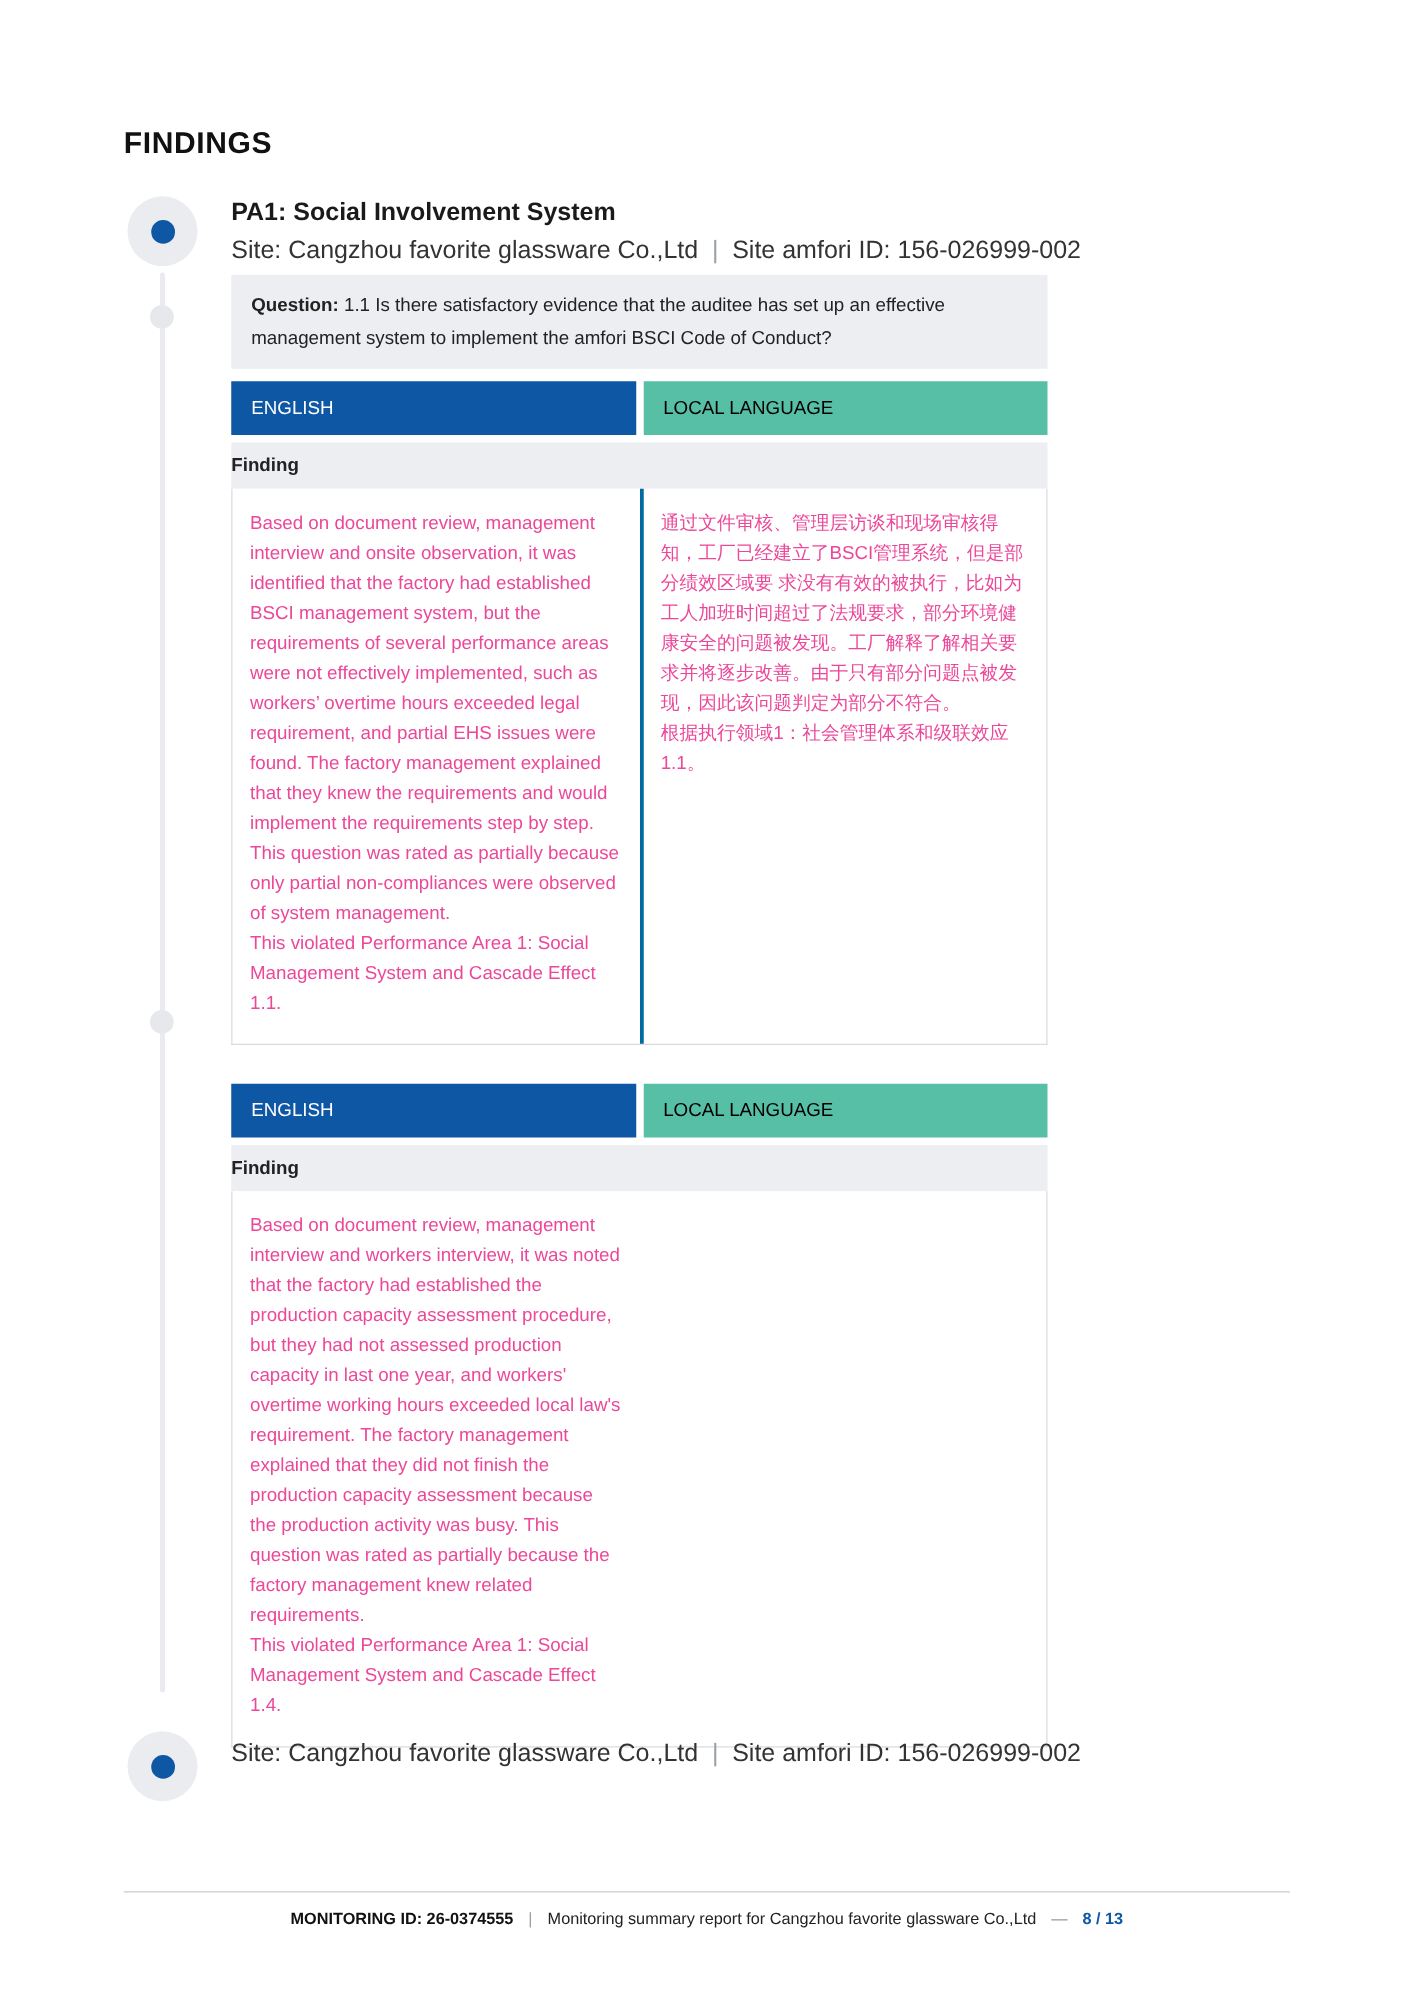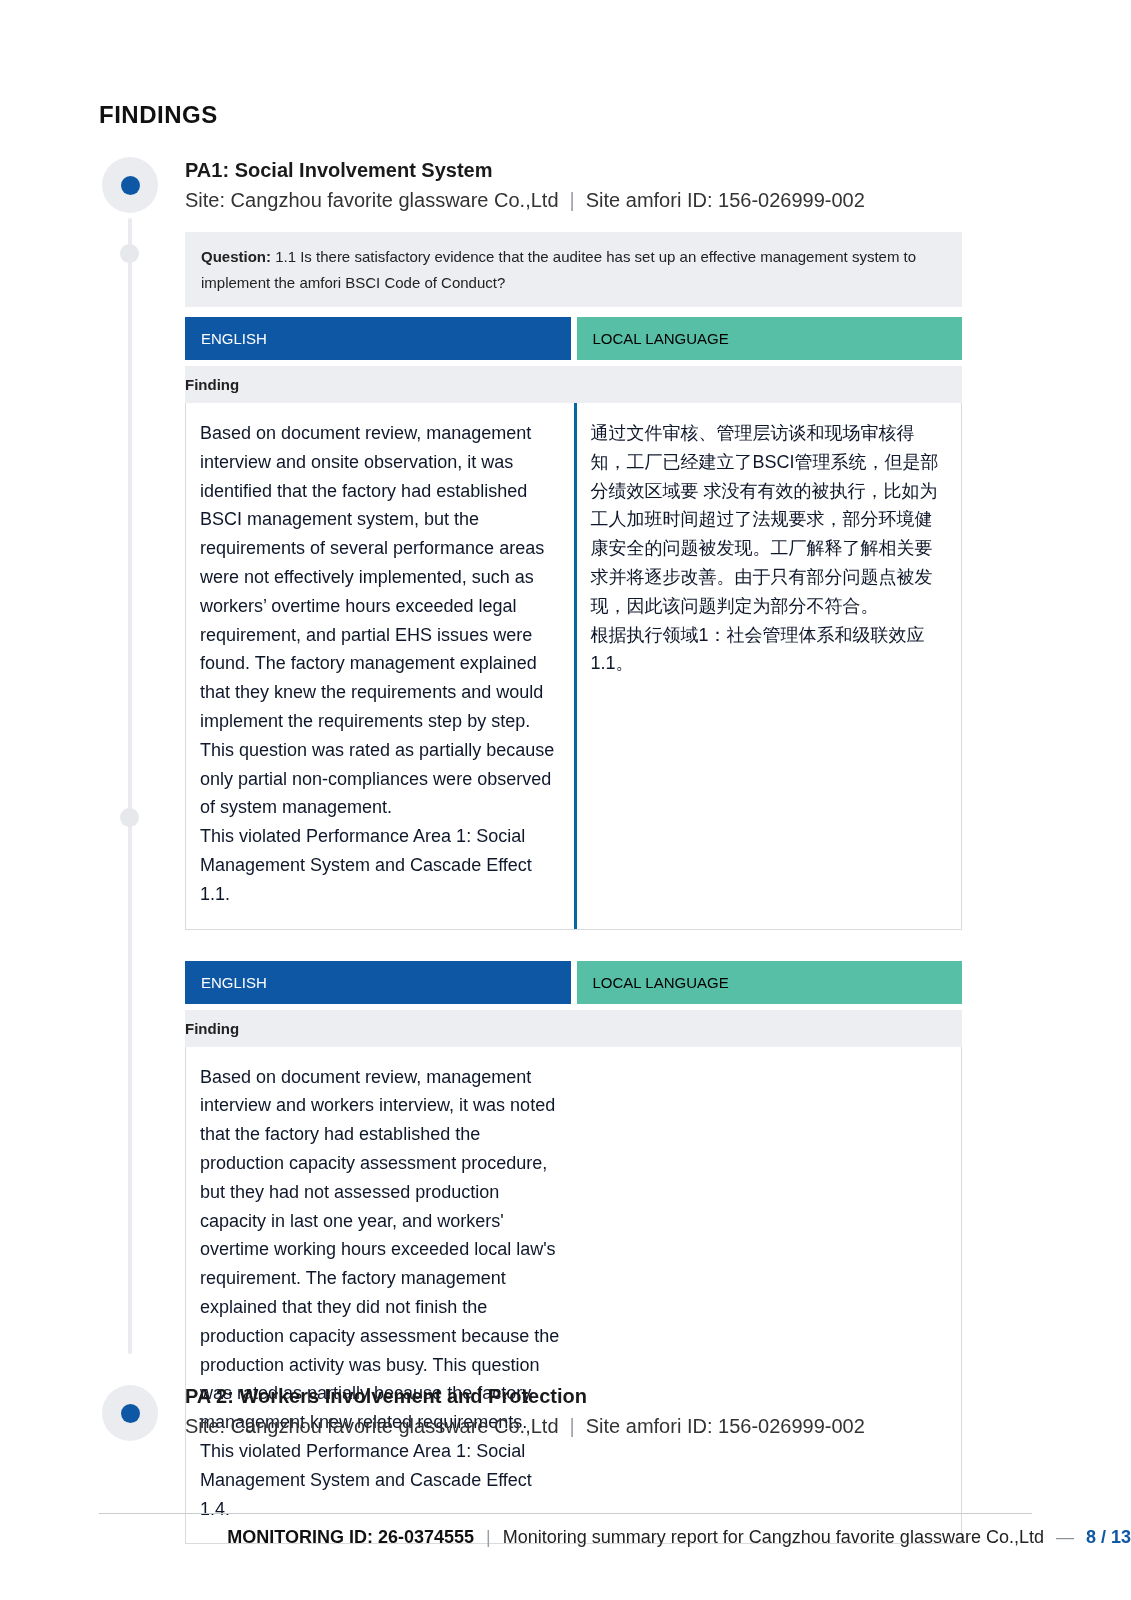--- a/index.html
+++ b/index.html
@@ -56,21 +56,21 @@
   .node-q1 { top:244px; }
   .node-q2 { top:808px; }
 
   
   .pa-header { margin:30px 0 0 185px; }
   .pa-title { margin:0; font-size:20px; font-weight:bold; color:#1a1a1a; }
   .site-line { margin-top:7px; font-size:20px; color:#333333; }
   .site-sep { color:#9aa0a6; margin:0 11px; }
 
   
-  .card { margin:20px 0 0 185px; width:777px; }
+  .card { margin:8px 0 0 185px; width:653px; }
   .card + .card { margin-top:31px; }
   .question-panel {
     background:#eceef1;
     padding:12px 16px;
     font-size:15px;
     line-height:1.7;
     color:#222222;
   }
   .question-panel .q-label { font-weight:bold; }
   .lang-row { display:flex; gap:6px; margin-top:10px; }
@@ -98,41 +98,41 @@
   .content-row {
     display:flex;
     border:1px solid #d9dbdf;
     border-top:none;
     background:#ffffff;
   }
   .finding-cell {
     width:50%;
     box-sizing:border-box;
     padding:16px 14px 20px;
-    font-size:18px;
+    font-size:15px;
     line-height:1.6;
-    color:#0f172a;
+    color:#ec4899;
     white-space:pre-line;
   }
   .finding-cell.local-cell { border-left:3px solid #0369a1; }
 
   
   .pa2-abs { position:absolute; left:185px; top:1385px; margin:0; }
 
   
   .footer-rule {
     position:absolute;
     left:99px; right:99px; top:1513px;
     border-top:1px solid #c9cbce;
   }
   .footer {
     position:absolute;
     left:0; right:0; top:1527px;
-    text-align:right;
-    font-size:18px;
+    text-align:center;
+    font-size:13px;
     color:#222222;
   }
   .footer .f-bold { font-weight:bold; color:#111111; }
   .footer .f-sep { color:#9aa0a6; margin:0 12px; }
   .footer .f-dash { color:#8a8f94; margin:0 12px; }
   .footer .f-page { color:#0e57a4; font-weight:bold; }
 </style>
 </head>
 <body>
 
@@ -181,21 +181,20 @@
       <div class="lang-cell lang-local">LOCAL LANGUAGE</div>
     </div>
     <div class="finding-row">Finding</div>
     <div class="content-row">
       <div class="finding-cell">Based on document review, management interview and workers interview, it was noted that the factory had established the production capacity assessment procedure, but they had not assessed production capacity in last one year, and workers' overtime working hours exceeded local law's requirement. The factory management explained that they did not finish the production capacity assessment because the production activity was busy. This question was rated as partially because the factory management knew related requirements.
 This violated Performance Area 1: Social Management System and Cascade Effect 1.4.</div>
     </div>
   </div>
 
   <div class="pa-header pa2-abs">
-    <h2 class="pa-title">PA 2: Workers Involvement and Protection</h2>
     <div class="site-line">
       <span>Site: Cangzhou favorite glassware Co.,Ltd</span><span class="site-sep">|</span><span>Site amfori ID: 156-026999-002</span>
     </div>
   </div>
 
   <div class="footer-rule"></div>
   <div class="footer">
     <span class="f-bold">MONITORING ID: 26-0374555</span><span class="f-sep">|</span><span>Monitoring summary report for Cangzhou favorite glassware Co.,Ltd</span><span class="f-dash">—</span><span class="f-page">8 / 13</span>
   </div>
 

